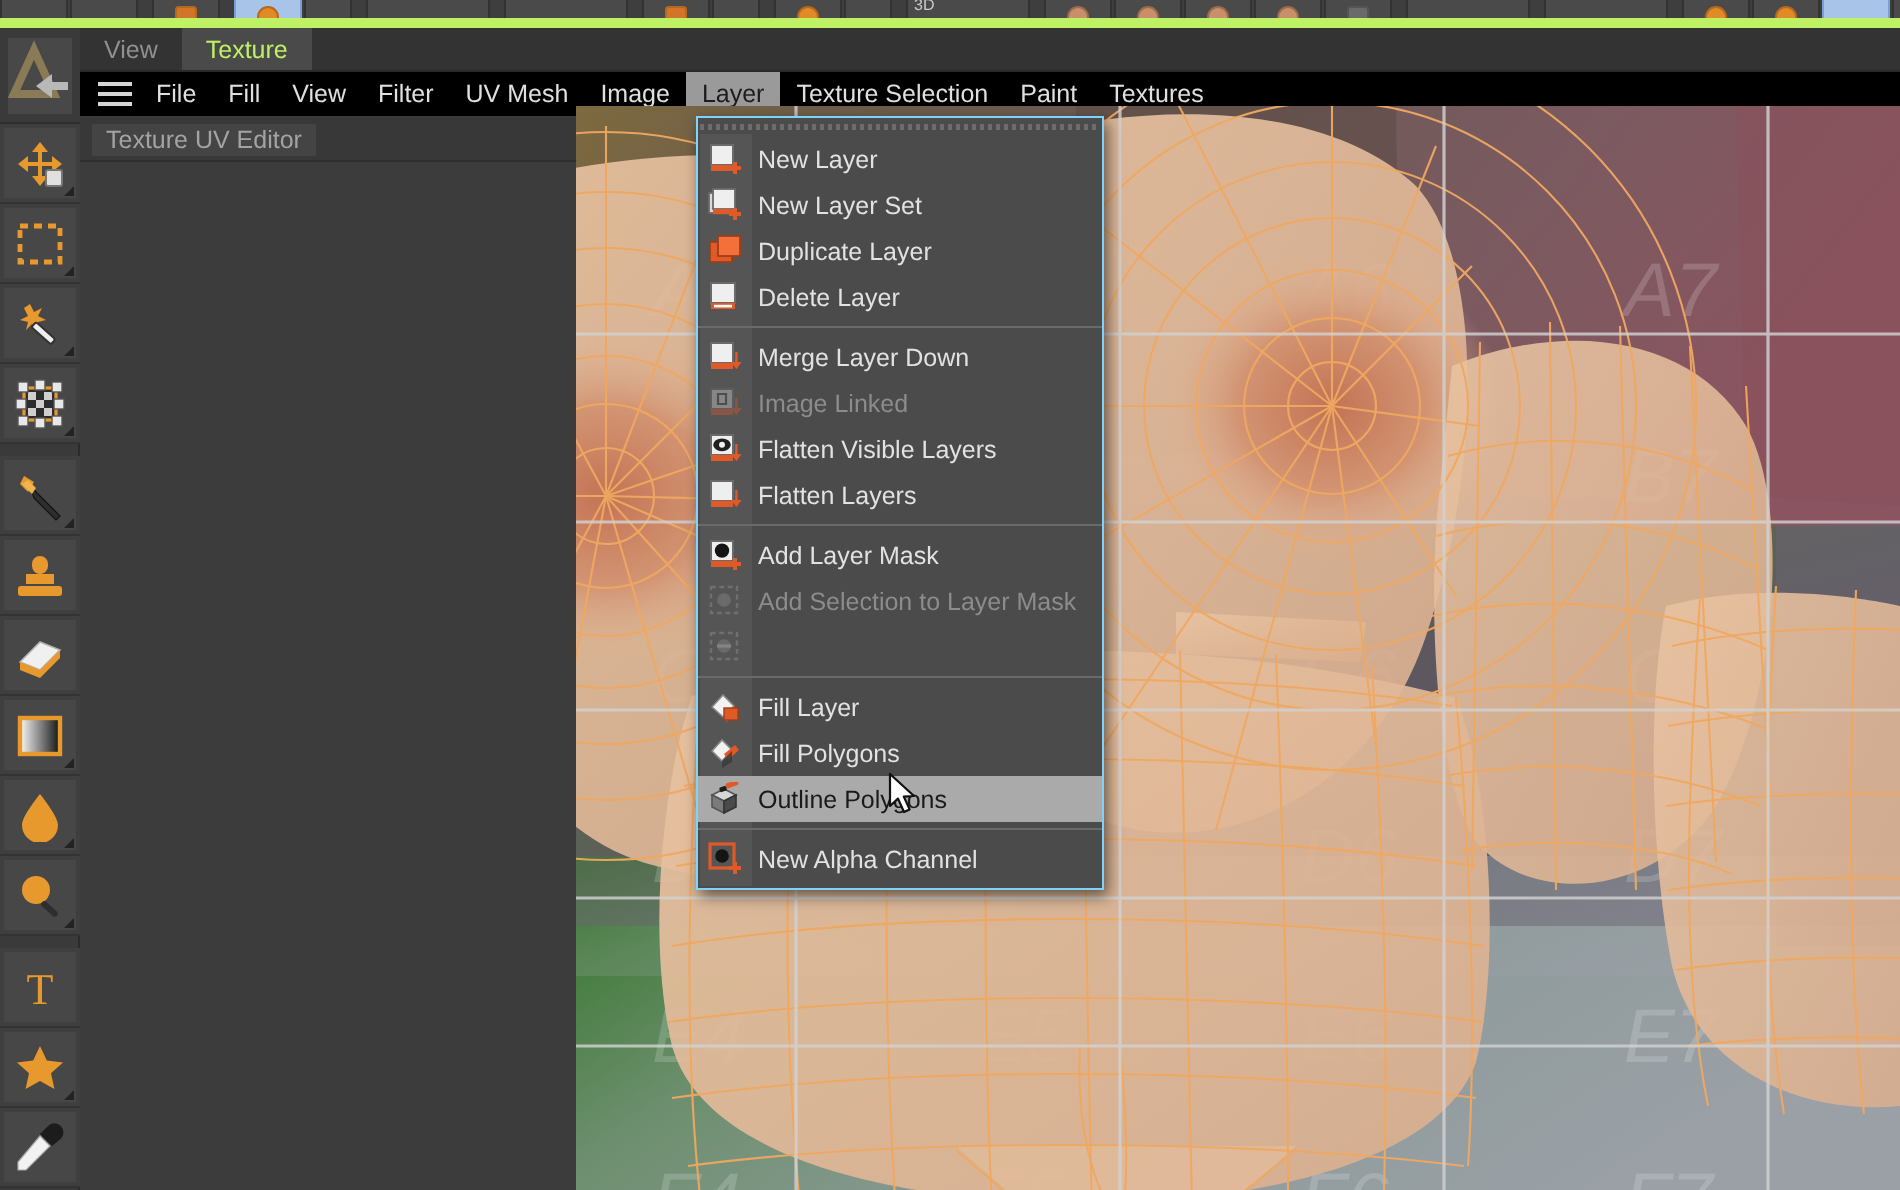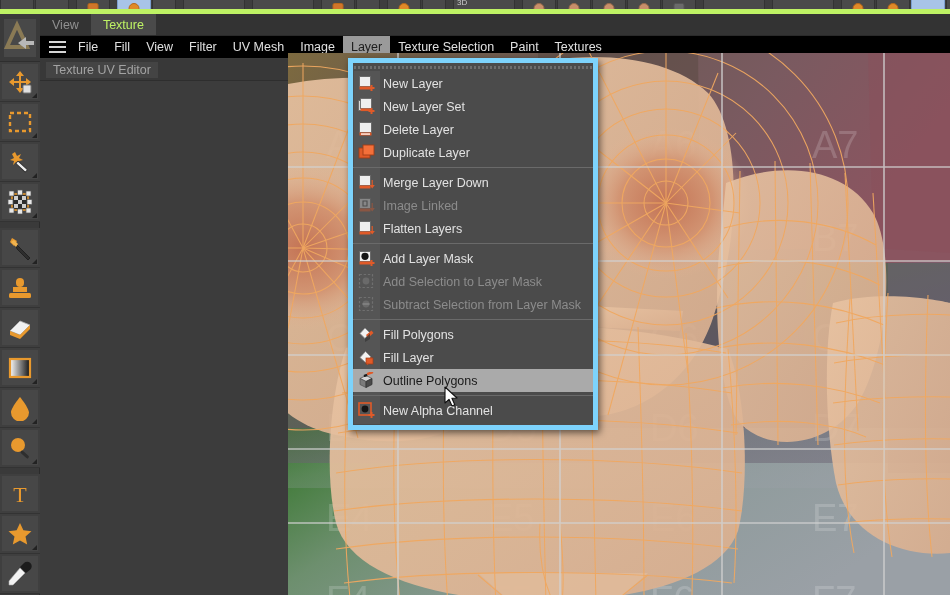--- a/index.html
+++ b/index.html
@@ -100,27 +100,28 @@
     margin-left:6px; padding:1px 7px; background:#444; color:#a3a3a3; font-size:12.5px;
   }
   #hdr-coord{ position:absolute; right:46px; font-size:12.5px; color:#d8d8d8; }
   #hdr-swatch{ position:absolute; right:9px; width:30px; height:18px;
                background:#9b8e3c; border:1px solid #2d2d2d; }
 
   
   #canvas{
     position:absolute; left:288px; top:53px; right:0; bottom:0; overflow:hidden;
     background:#6e5a55;
+    font-style:italic;
   }
   #cv-svg{ display:block; }
 
   
   #dropdown{
-    position:absolute; left:348px; top:58px; width:250px;
-    background:#4b4b4b; border:5px solid #7dd3fc;
+    position:absolute; left:348px; top:58px; width:204px;
+    background:#4b4b4b; border:1px solid #7dd3fc;
     box-shadow:2px 3px 7px rgba(0,0,0,.55); z-index:50;
   }
   #tearoff{
     height:7px; margin:1px;
     background:repeating-linear-gradient(90deg,#6d6d6d 0 2px,#4b4b4b 2px 4px);
     background-size:4px 3px; background-repeat:repeat-x;
     background-position:0 2px;
   }
   #dd-iconcol{
     position:absolute; left:1px; top:8px; width:26px; bottom:1px;
@@ -652,35 +653,35 @@
         <rect x="2.5" y="0.5" width="11" height="10" fill="#efefef" stroke="#6a6a6a" stroke-width="0.9"></rect>
         <rect x="2.5" y="10.5" width="11" height="2.6" fill="#e05a28"></rect>
         <path d="M12.5 10 h2 v2 h2 v2 h-2 v2 h-2 v-2 h-2 v-2 h2 z" fill="#e05a28"></path>
       </svg>
     </div>
     <div class="tx">New Layer Set</div>
   </div>
   <div class="row">
     <div class="ic">
       <svg width="17" height="17" viewBox="0 0 17 17">
+        <rect x="1" y="4" width="11" height="10" fill="#e05a28" stroke="#a03d18" stroke-width="0.9"></rect>
+        <rect x="5" y="1" width="11" height="10" fill="#f4703a" stroke="#a03d18" stroke-width="0.9"></rect>
+      </svg>
+    </div>
+    <div class="tx">Duplicate Layer</div>
+  </div>
+  <div class="row">
+    <div class="ic">
+      <svg width="17" height="17" viewBox="0 0 17 17">
         <rect x="1.5" y="1.5" width="12" height="10" fill="#efefef" stroke="#6a6a6a" stroke-width="1"></rect>
         <rect x="1.5" y="11.5" width="12" height="3" fill="#e05a28"></rect>
         <rect x="3" y="12.4" width="9" height="1.3" fill="#fff"></rect>
       </svg>
     </div>
     <div class="tx">Delete Layer</div>
-  </div>
-  <div class="row">
-    <div class="ic">
-      <svg width="17" height="17" viewBox="0 0 17 17">
-        <rect x="1" y="4" width="11" height="10" fill="#e05a28" stroke="#a03d18" stroke-width="0.9"></rect>
-        <rect x="5" y="1" width="11" height="10" fill="#f4703a" stroke="#a03d18" stroke-width="0.9"></rect>
-      </svg>
-    </div>
-    <div class="tx">Duplicate Layer</div>
   </div>
 
   <div class="sep"></div>
 
   <div class="row">
     <div class="ic">
       <svg width="17" height="17" viewBox="0 0 17 17">
         <rect x="1.5" y="1.5" width="11" height="10" fill="#efefef" stroke="#6a6a6a" stroke-width="1"></rect>
         <rect x="1.5" y="11.5" width="11" height="3" fill="#e05a28"></rect>
         <path d="M13.6 6 v5 l-2 0 l2.6 3.6 l2.6 -3.6 l-2 0 V6 z" fill="#e05a28"></path>
@@ -696,20 +697,32 @@
         <path d="M13.6 6 v5 l-2 0 l2.6 3.6 l2.6 -3.6 l-2 0 V6 z" fill="#e05a28"></path>
         <path d="M5 4 h4 v5 h-4 z" fill="none" stroke="#444" stroke-width="1.1"></path>
       </svg>
     </div>
     <div class="tx">Image Linked</div>
   </div>
   <div class="row">
     <div class="ic">
       <svg width="17" height="17" viewBox="0 0 17 17">
         <rect x="1.5" y="1.5" width="11" height="10" fill="#efefef" stroke="#6a6a6a" stroke-width="1"></rect>
+        <ellipse cx="7" cy="6.4" rx="4.4" ry="3.2" fill="#1f1f1f"></ellipse>
+        <circle cx="7" cy="6.4" r="1.5" fill="#efefef"></circle>
+        <rect x="1.5" y="11.5" width="11" height="3" fill="#e05a28"></rect>
+        <path d="M13.6 6 v5 l-2 0 l2.6 3.6 l2.6 -3.6 l-2 0 V6 z" fill="#e05a28"></path>
+      </svg>
+    </div>
+    <div class="tx">Flatten Visible Layers</div>
+  </div>
+  <div class="row">
+    <div class="ic">
+      <svg width="17" height="17" viewBox="0 0 17 17">
+        <rect x="1.5" y="1.5" width="11" height="10" fill="#efefef" stroke="#6a6a6a" stroke-width="1"></rect>
         <rect x="1.5" y="11.5" width="11" height="3" fill="#e05a28"></rect>
         <path d="M13.6 6 v5 l-2 0 l2.6 3.6 l2.6 -3.6 l-2 0 V6 z" fill="#e05a28"></path>
       </svg>
     </div>
     <div class="tx">Flatten Layers</div>
   </div>
 
   <div class="sep"></div>
 
   <div class="row">
@@ -733,44 +746,43 @@
     <div class="tx">Add Selection to Layer Mask</div>
   </div>
   <div class="row dim">
     <div class="ic">
       <svg width="17" height="17" viewBox="0 0 17 17">
         <rect x="1.5" y="1.5" width="13" height="13" fill="none" stroke="#9a9a9a" stroke-width="1.2" stroke-dasharray="2.4,1.8"></rect>
         <circle cx="8" cy="8" r="3.4" fill="#8e8e8e"></circle>
         <rect x="4.5" y="7.2" width="7" height="1.6" fill="#cfcfcf"></rect>
       </svg>
     </div>
-    <div class="tx">Subtract Selection from Layer Mask</div>
   </div>
 
   <div class="sep"></div>
 
+  <div class="row">
+    <div class="ic">
+      <svg width="17" height="17" viewBox="0 0 17 17">
+        <path d="M2 8.5 L7.5 2.5 L13 8 L7.5 13.5 Z" fill="#f2f2f2" stroke="#888" stroke-width="0.8"></path>
+        <path d="M7.5 13.5 L13 8 L15 10.5 L9.5 16 Z" fill="#e05a28"></path>
+        <rect x="8" y="9" width="7" height="6" fill="#e05a28" stroke="#a03d18" stroke-width="0.7"></rect>
+      </svg>
+    </div>
+    <div class="tx">Fill Layer</div>
+  </div>
   <div class="row">
     <div class="ic">
       <svg width="17" height="17" viewBox="0 0 17 17">
         <path d="M2 7.5 L7 2 L12 7 L7 12.5 Z" fill="#f2f2f2" stroke="#888" stroke-width="0.8"></path>
         <path d="M8 9 L13.5 4.5 L15.5 7 L10 12 Z" fill="#e05a28"></path>
         <path d="M7 12.5 L12 7.5 L12 13 L7 16 Z" fill="#3a3a3a" opacity="0.8"></path>
       </svg>
     </div>
     <div class="tx">Fill Polygons</div>
-  </div>
-  <div class="row">
-    <div class="ic">
-      <svg width="17" height="17" viewBox="0 0 17 17">
-        <path d="M2 8.5 L7.5 2.5 L13 8 L7.5 13.5 Z" fill="#f2f2f2" stroke="#888" stroke-width="0.8"></path>
-        <path d="M7.5 13.5 L13 8 L15 10.5 L9.5 16 Z" fill="#e05a28"></path>
-        <rect x="8" y="9" width="7" height="6" fill="#e05a28" stroke="#a03d18" stroke-width="0.7"></rect>
-      </svg>
-    </div>
-    <div class="tx">Fill Layer</div>
   </div>
   <div class="row hl">
     <div class="ic">
       <svg width="17" height="17" viewBox="0 0 17 17">
         <path d="M2 6.5 L8 3.5 L14 6.5 L8 9.5 Z" fill="#d6d6d6" stroke="#555" stroke-width="0.8"></path>
         <path d="M2 6.5 L8 9.5 L8 15.5 L2 12.5 Z" fill="#7b7b7b" stroke="#555" stroke-width="0.8"></path>
         <path d="M14 6.5 L8 9.5 L8 15.5 L14 12.5 Z" fill="#4a4a4a" stroke="#333" stroke-width="0.8"></path>
         <rect x="8.5" y="1" width="6.5" height="2.6" rx="1" transform="rotate(-20 8.5 1)" fill="#e05a28"></rect>
         <rect x="5.5" y="3" width="3.5" height="2.4" rx="0.6" transform="rotate(-20 5.5 3)" fill="#1c1c1c"></rect>
       </svg>

